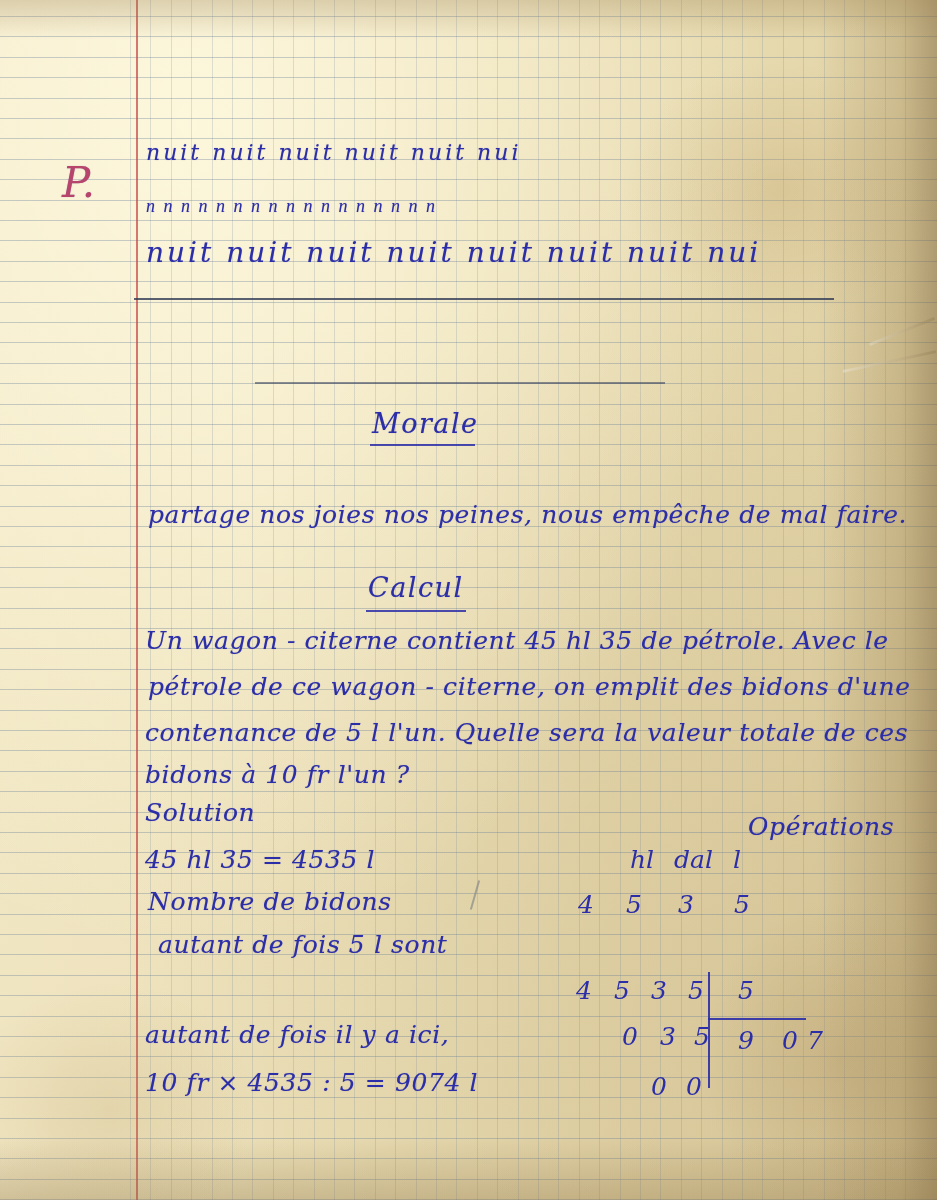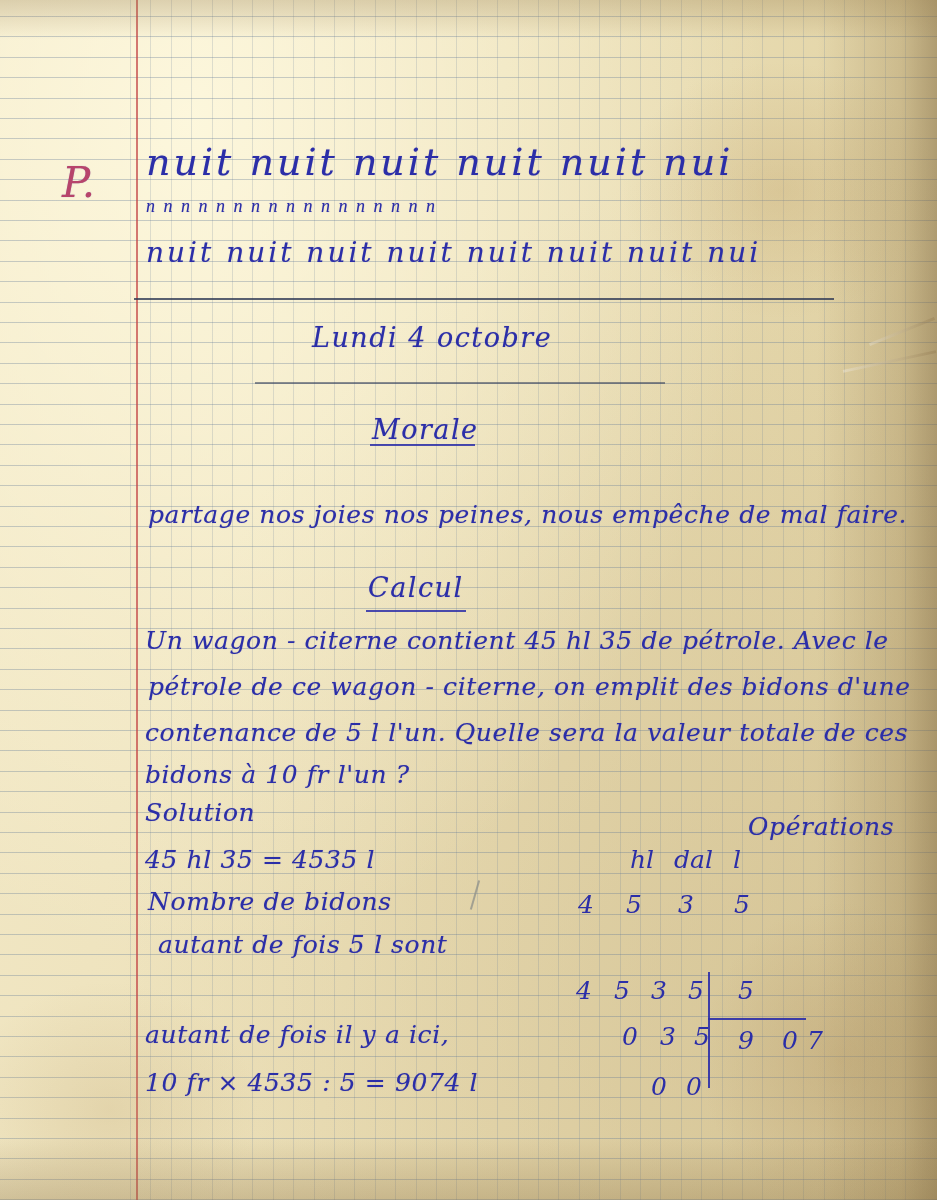--- a/index.html
+++ b/index.html
@@ -94,21 +94,21 @@
     color: #2b2ea8;
     font-family: "DejaVu Serif", serif;
     font-style: italic;
     white-space: nowrap;
     text-shadow: 0 0 1px rgba(43,46,168,0.35);
   }
   .hw.teacher {
     color: #b7446b;
   }
 
-  .line-1, .line-3 { font-size: 38px; letter-spacing: 3px; }
+  .line-1, .line-3 { font-size: 22px; letter-spacing: 3px; }
   .line-2 { font-size: 18px; letter-spacing: 2px; font-family: Liberation Serif, serif; }
   .body-line { font-size: 25px; letter-spacing: 0.6px; }
   .heading { font-size: 27px; letter-spacing: 1.5px; }
 
   .rule-under {
     position: absolute;
     height: 1.6px;
     background: #2b2ea8;
     opacity: .85;
   }
@@ -167,24 +167,23 @@
   <div class="edge-shadow-bottom"></div>
 
   <div class="hw teacher" style="left:62px; top:158px; font-size:42px;">P.</div>
 
   <div class="hw line-1" style="left:146px; top:140px;">nuit   nuit   nuit   nuit   nuit   nui</div>
   <div class="hw line-2" style="left:146px; top:196px;">n  n  n  n  n  n  n  n  n  n  n  n  n  n  n  n  n</div>
   <div class="hw line-3" style="left:146px; top:236px; font-size:28px;">nuit    nuit    nuit    nuit     nuit     nuit    nuit   nui</div>
 
   <div class="rule-dark" style="left:134px; top:298px; width:700px;"></div>
 
-  <div class="hw heading" style="left:312px; top:322px;">Lundi 4 octobre</div>
   <div class="rule-dark" style="left:255px; top:382px; width:410px; opacity:.55;"></div>
 
-  <div class="hw heading" style="left:372px; top:408px;margin-top:6px;">Morale</div>
+  <div class="hw heading" style="left:372px; top:408px;">Morale</div>
   <div class="rule-under" style="left:370px; top:444px; width:105px;"></div>
 
   <div class="hw body-line" style="left:148px; top:500px;">partage nos joies nos peines, nous empêche de mal faire.</div>
 
   <div class="hw heading" style="left:368px; top:572px;">Calcul</div>
   <div class="rule-under" style="left:366px; top:610px; width:100px;"></div>
 
   <div class="hw body-line" style="left:145px; top:626px;">Un wagon - citerne contient 45 hl 35 de pétrole. Avec le</div>
   <div class="hw body-line" style="left:148px; top:672px;">pétrole de ce wagon - citerne, on  emplit des bidons d'une</div>
   <div class="hw body-line" style="left:145px; top:718px;">contenance de 5 l l'un. Quelle sera la valeur totale de ces</div>

